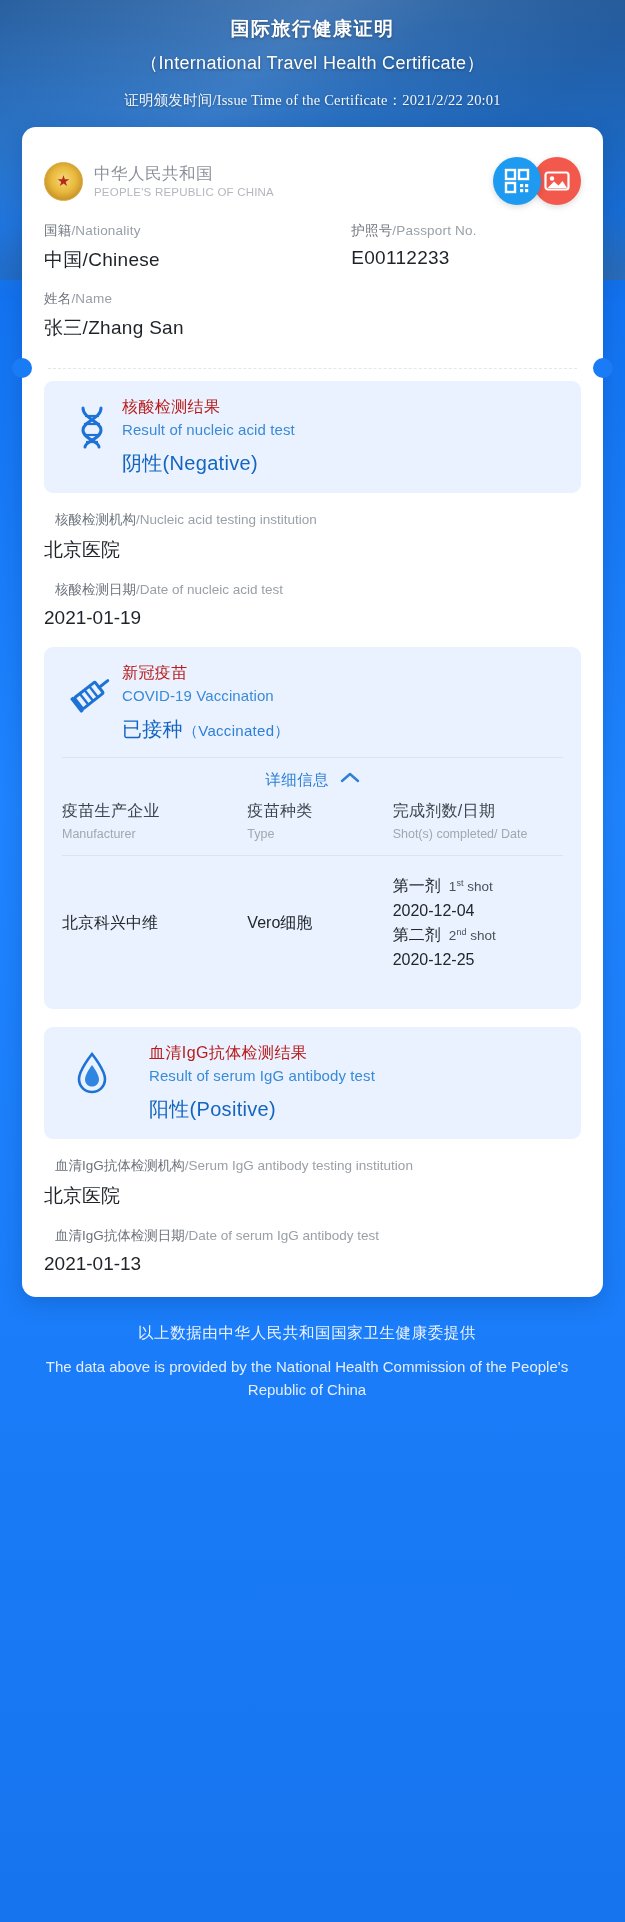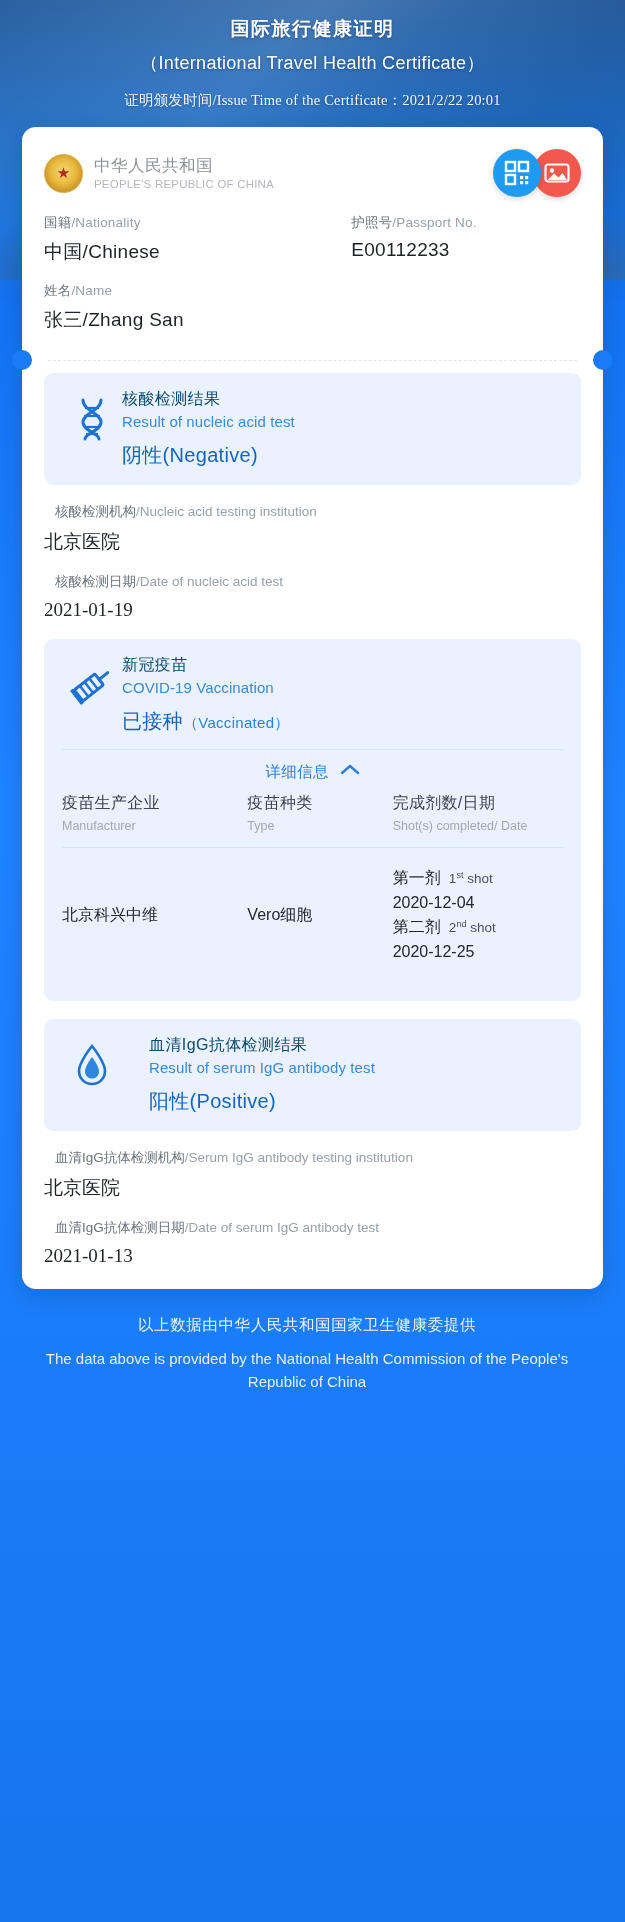--- a/index.html
+++ b/index.html
@@ -73,21 +73,21 @@
   }
 
   
   .card {
     position: relative;
     z-index: 3;
     margin: 17px 22px 0 22px;
     background: #ffffff;
     border-radius: 14px;
     box-shadow: 0 6px 22px rgba(0, 40, 110, 0.22);
-    padding: 0 0 22px 0;
+    padding: 8px 0 22px 0;
   }
 
   .card-top {
     padding: 22px 22px 0 22px;
   }
 
   .emblem-row {
     display: flex;
     align-items: center;
     justify-content: space-between;
@@ -215,21 +215,21 @@
     flex: none;
     width: 60px;
     display: flex;
     align-items: center;
     justify-content: center;
     padding-top: 8px;
   }
   .panel-text { flex: 1; }
   .panel-title-cn {
     font-size: 16px;
-    color: #0c4a6e;
+    color: #b91c1c;
     letter-spacing: 0.4px;
   }
   .panel-title-en {
     font-size: 15px;
     color: #3a8ad8;
     margin-top: 3px;
     letter-spacing: 0.1px;
   }
   .panel-result {
     font-size: 20px;
@@ -248,21 +248,20 @@
   .sec-label {
     font-size: 13.5px;
     color: #9aa0a8;
     margin-left: 11px;
   }
   .sec-label .cn { color: #6c737c; }
   .sec-value {
     font-size: 19px;
     color: #1f2328;
     margin-top: 8px;
-    font-family: Liberation Serif, serif;
   }
 
   
   .vax-panel {
     background: #e9f2fe;
     border-radius: 9px;
     margin-top: 18px;
     padding: 16px 18px 18px 18px;
   }
   .vax-head {

